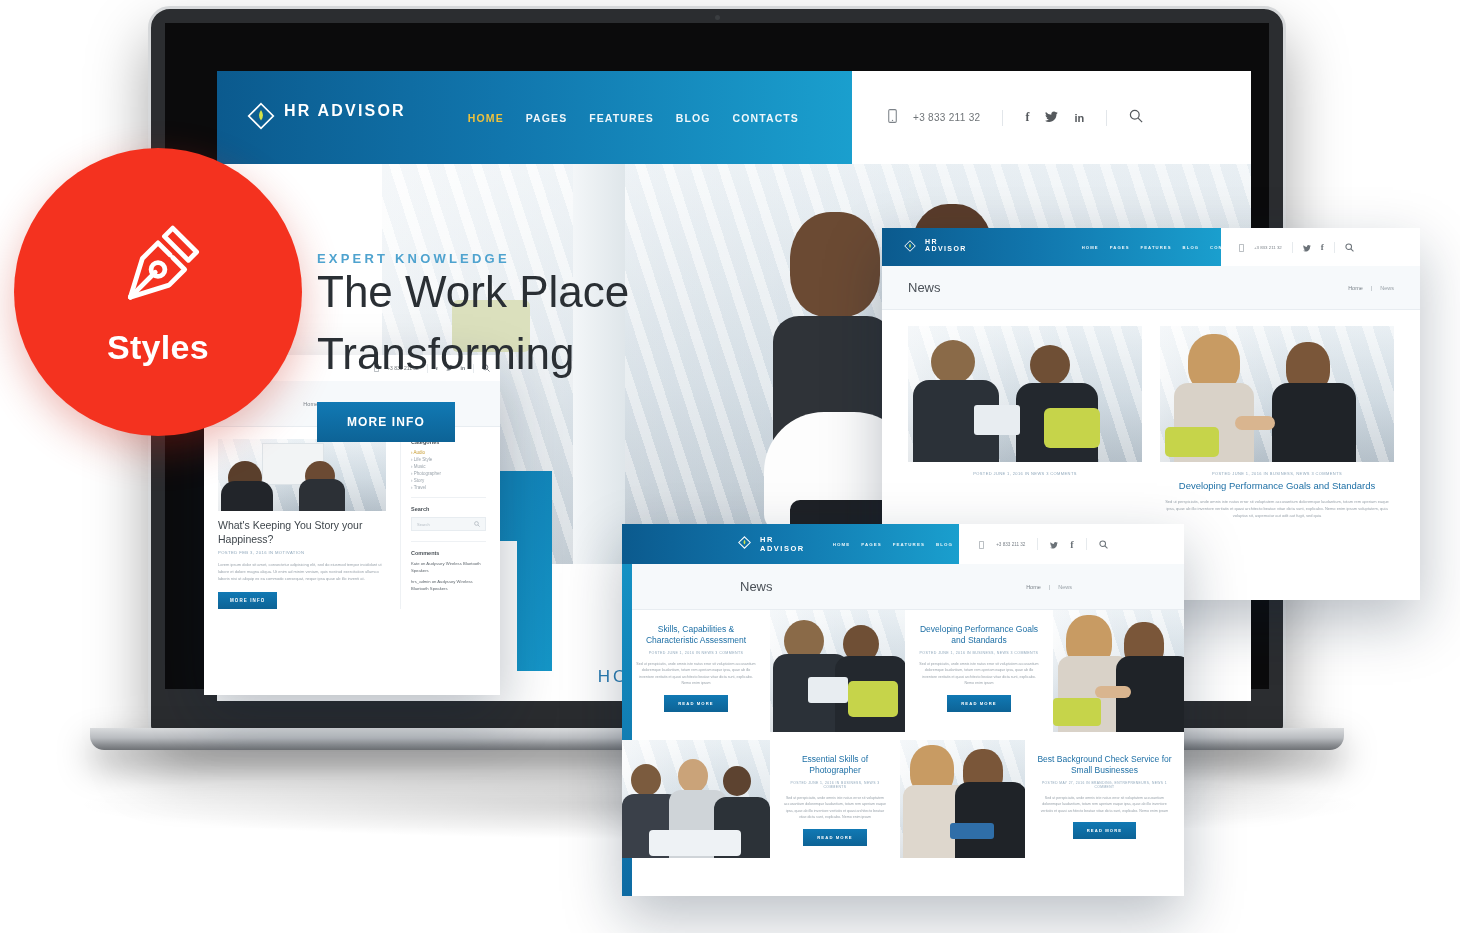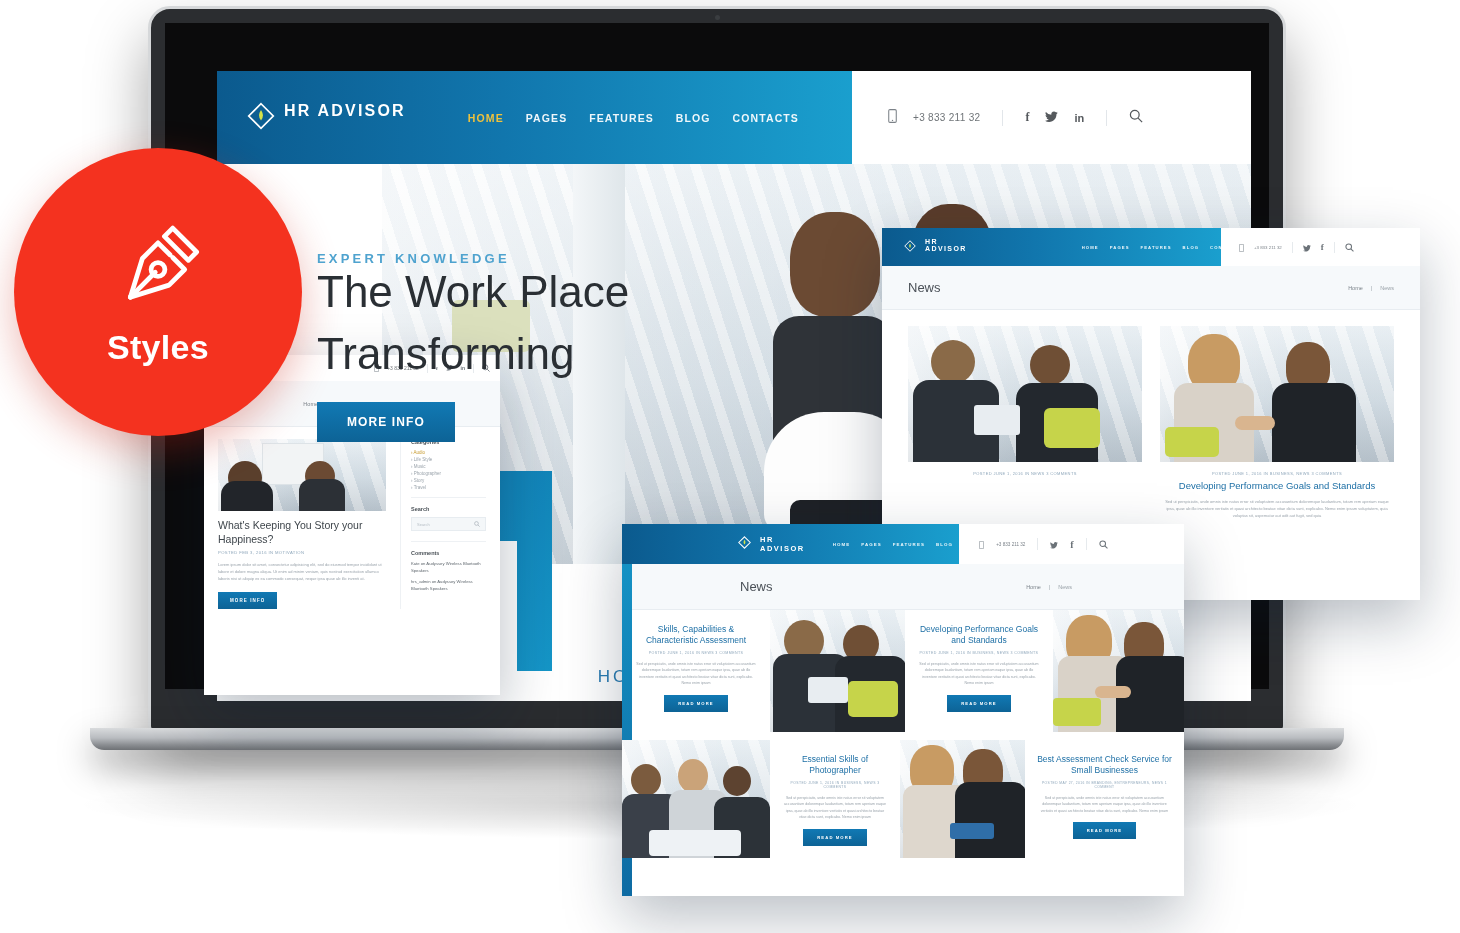--- a/index.html
+++ b/index.html
@@ -532,21 +532,21 @@
       </div>
       <div class="nf-img ph" style="width:125px;">
         <div class="win"></div>
         <div style="position:absolute;left:8%;top:4%;width:44px;height:50px;background:#c89b63;border-radius:46% 46% 40% 40%;"></div>
         <div style="position:absolute;left:2%;top:38%;width:68px;height:80px;background:#ded7cd;border-radius:12px 12px 0 0;"></div>
         <div style="position:absolute;left:50%;top:8%;width:40px;height:46px;background:#7a5639;border-radius:46% 46% 40% 40%;"></div>
         <div style="position:absolute;left:44%;top:36%;width:72px;height:82px;background:#1f2328;border-radius:14px 14px 0 0;"></div>
         <div style="position:absolute;left:40%;top:70%;width:44px;height:16px;background:#2f6ea8;border-radius:3px;"></div>
       </div>
       <div class="nf-txt" style="flex:1;">
-        <div class="h-blue" style="font-size:8.5px;line-height:1.35;">Best Assessment Check Service for Small Businesses</div>
+        <div class="h-blue" style="font-size:8.5px;line-height:1.35;">Best Background Check Service for Small Businesses</div>
         <div class="meta" style="font-size:3.3px;margin-top:4px;">POSTED MAY 27, 2016 IN BRANDING, ENTREPRENEURS, NEWS 1 COMMENT</div>
         <div class="body-txt" style="font-size:3.6px;line-height:1.8;margin-top:6px;">Sed ut perspiciatis, unde omnis iste natus error sit voluptatem accusantium doloremque laudantium, totam rem aperiam eaque ipsa, quae ab illo inventore veritatis et quasi architecto beatae vitae dicta sunt, explicabo. Nemo enim ipsam</div>
         <div class="btn rm" style="padding:6px 14px;font-size:4.2px;">READ MORE</div>
       </div>
     </div>
   </div>
 
   <div id="badge">
     <span class="pen">
       <svg width="92" height="92" viewBox="0 0 100 100" fill="none" stroke="#ffffff" stroke-width="5.2" stroke-linecap="round" stroke-linejoin="round">

